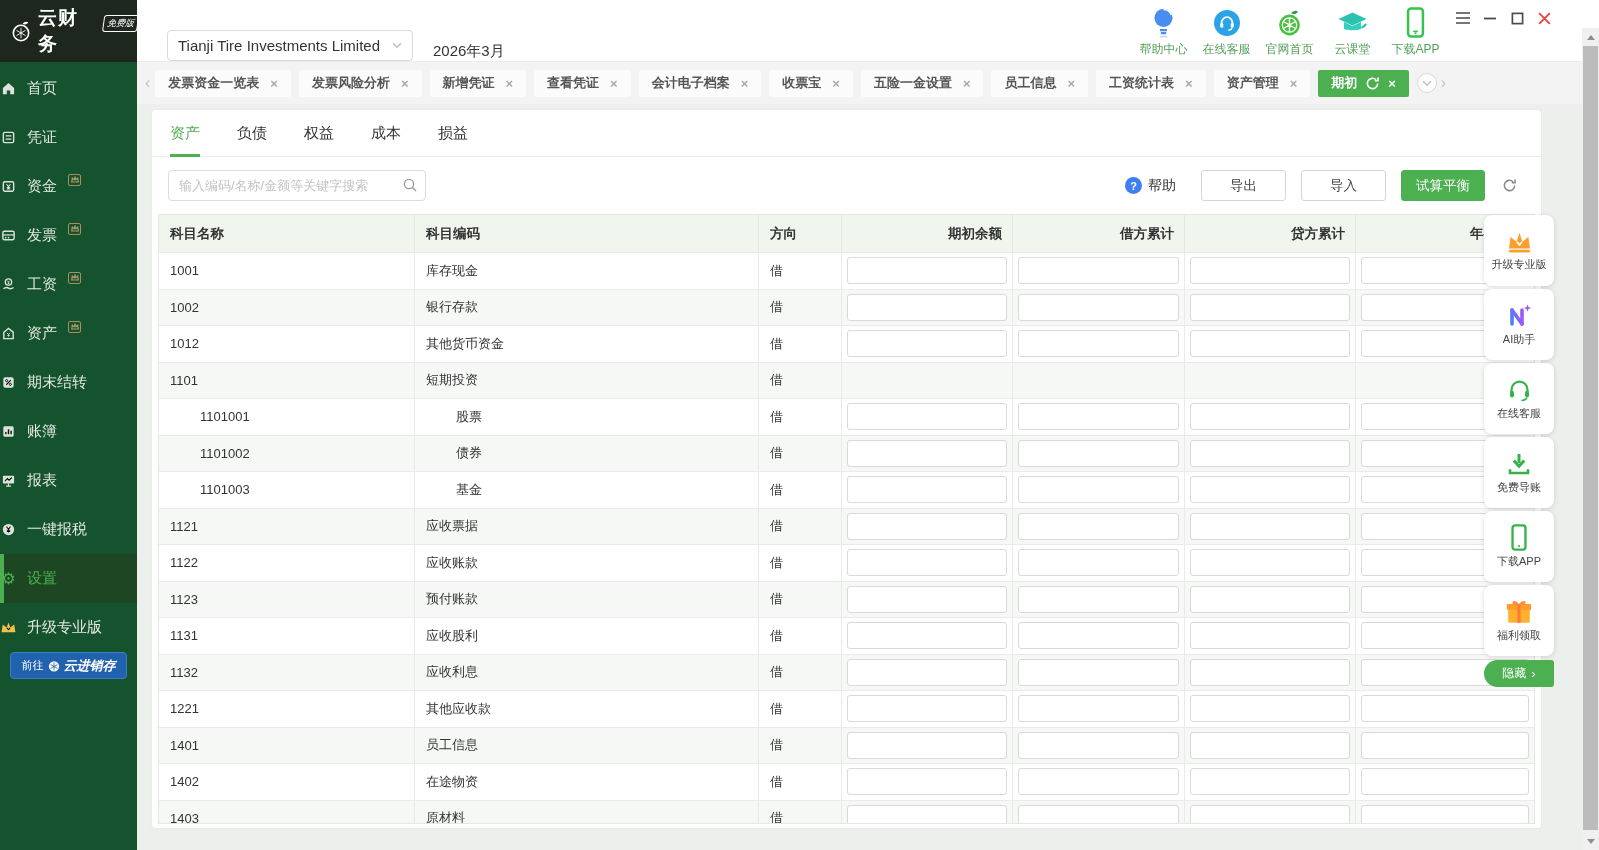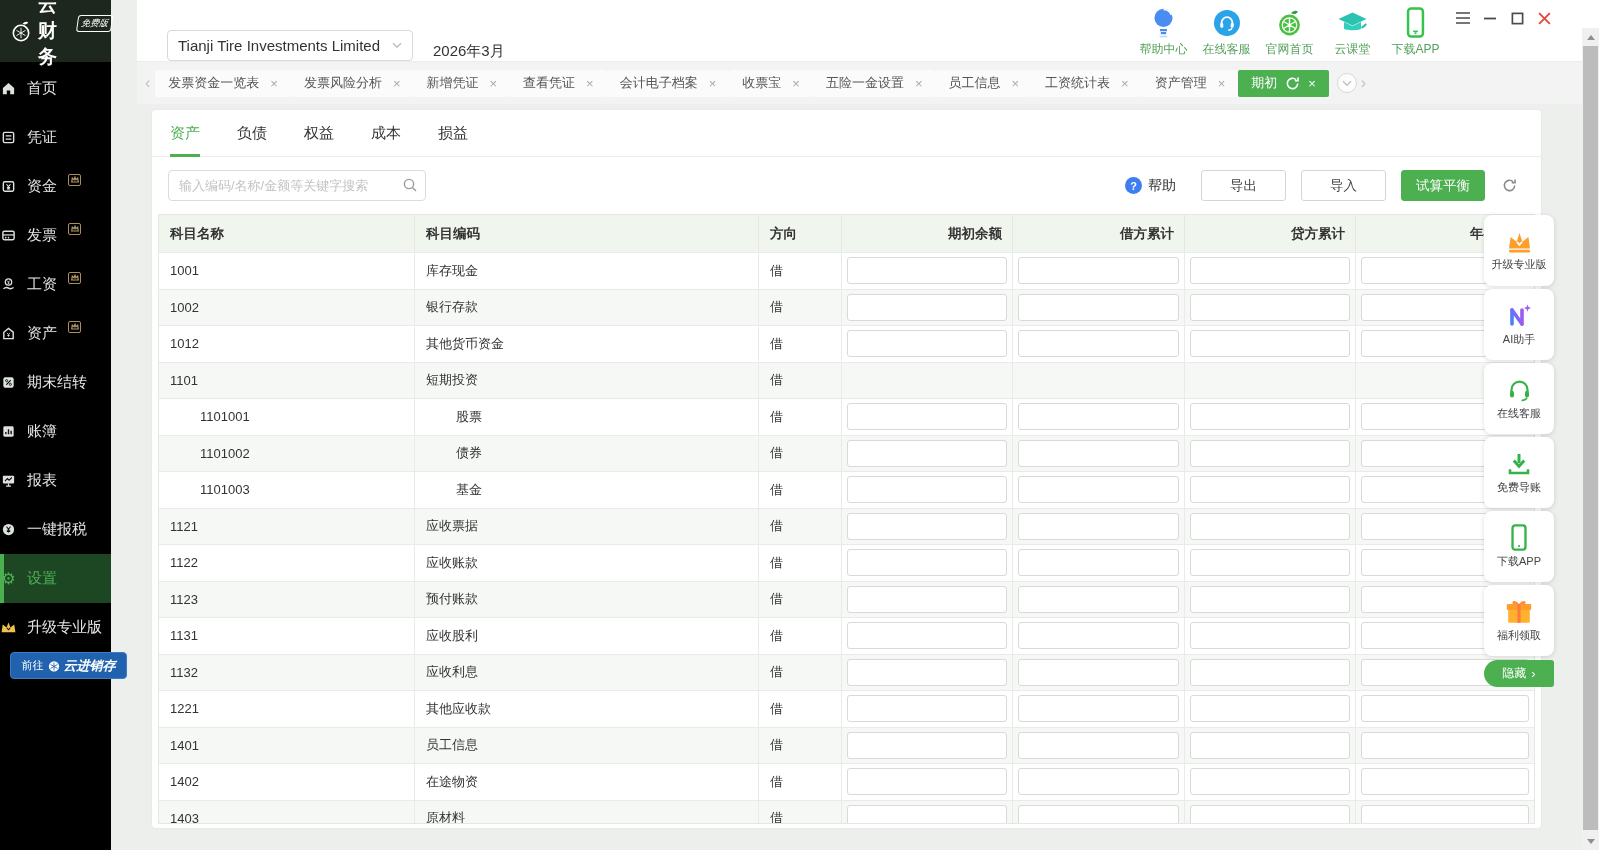--- a/index.html
+++ b/index.html
@@ -1,21 +1,21 @@
 <!DOCTYPE html>
 <html><head>
 <meta charset="utf-8">
 <style>
   * { margin:0; padding:0; box-sizing:border-box; }
   html,body { width:1599px; height:850px; }
   body { font-family:"Liberation Sans","DejaVu Sans",sans-serif; background:#edefed; overflow:hidden; }
   #app { position:relative; width:1599px; height:850px; background:#edefed; overflow:hidden; }
 
   
-  #sidebar { position:absolute; left:0; top:0; width:111px; height:850px; background:#000000; z-index:6; }
+  #sidebar { position:absolute; left:0; top:0; width:137px; height:850px; background:#14532d; z-index:6; }
   #logo { height:62px; background:#1d271e; display:flex; align-items:center; padding-left:9px; gap:5px; }
   .logo-text { color:#fff; font-size:19px; font-weight:bold; letter-spacing:1px; }
   .logo-badge { color:#fff; border:1px solid #fff; border-radius:3px; font-size:9px; padding:1px 3px; font-style:italic; transform:skewX(-8deg) translateY(-8px); white-space:nowrap; }
   #menu { padding-top:2px; }
   .menu-item { position:relative; height:49px; display:flex; align-items:center; gap:10px; color:#e3e7e3; font-size:15px; cursor:pointer; }
   .menu-item .mi-icon { width:17px; height:17px; display:flex; align-items:center; justify-content:center; color:#dde2dd; flex:0 0 17px; }
   .menu-item.active { background:#1d4723; color:#4caf50; }
   .menu-item.active::before { content:''; position:absolute; left:0; top:0; width:4px; height:100%; background:#4caf50; }
   .menu-item.active .mi-icon { color:#4caf50; }
   .crown-badge { width:13px; height:12px; border:1px solid #a8905e; border-radius:2px; display:flex; align-items:center; justify-content:center; margin:-14px 0 0 1px; }
@@ -31,21 +31,21 @@
   #quick-links { position:absolute; right:152px; top:5px; display:flex; }
   .qlink { width:63px; display:flex; flex-direction:column; align-items:center; cursor:pointer; }
   .qlink .ql-icon { height:33px; display:flex; align-items:flex-end; justify-content:center; }
   .qlink .ql-label { font-size:12px; color:#55a05a; margin-top:3px; white-space:nowrap; }
   #win-controls { position:absolute; right:47px; top:10px; display:flex; gap:11px; align-items:center; }
   .wc { width:16px; height:16px; display:flex; align-items:center; justify-content:center; cursor:pointer; }
 
   
   #tabbar { position:absolute; left:137px; top:62px; width:1462px; height:42px; background:#f2f3f2; display:flex; align-items:center; padding-left:4px; }
   .tab-scroll { color:#c2c2c2; font-size:16px; padding:0 4px; cursor:pointer; line-height:1; }
-  #tabs { display:flex; margin-left:1px; }
+  #tabs { display:flex; gap:8px; margin-left:1px;font-weight:bold; }
   .tab { height:27px; background:#fbfbfb; border-radius:2px; display:flex; align-items:center; padding:0 13px; font-size:13px; color:#555; gap:11px; cursor:pointer; white-space:nowrap; }
   .tab .close-x { color:#a8a8a8; font-size:13px; line-height:1; }
   .tab.active { background:#4caf50; color:#fff; gap:8px; }
   .tab.active .close-x { color:#fff; }
   .tab.active .tab-refresh { display:flex; color:#fff; }
   .tab-dropdown { width:20px; height:20px; border:1px solid #d8d8d8; background:#fdfdfd; border-radius:50%; margin-left:8px; display:flex; align-items:center; justify-content:center; color:#c0c0c0; cursor:pointer; flex:0 0 20px; }
 
   
   #card { position:absolute; left:152px; top:110px; width:1389px; height:718px; background:#fff; border-radius:4px; box-shadow:0 0 3px rgba(0,0,0,.05); }
   #subtabs { height:47px; border-bottom:1px solid #eaecea; display:flex; align-items:stretch; padding-left:18px; }

